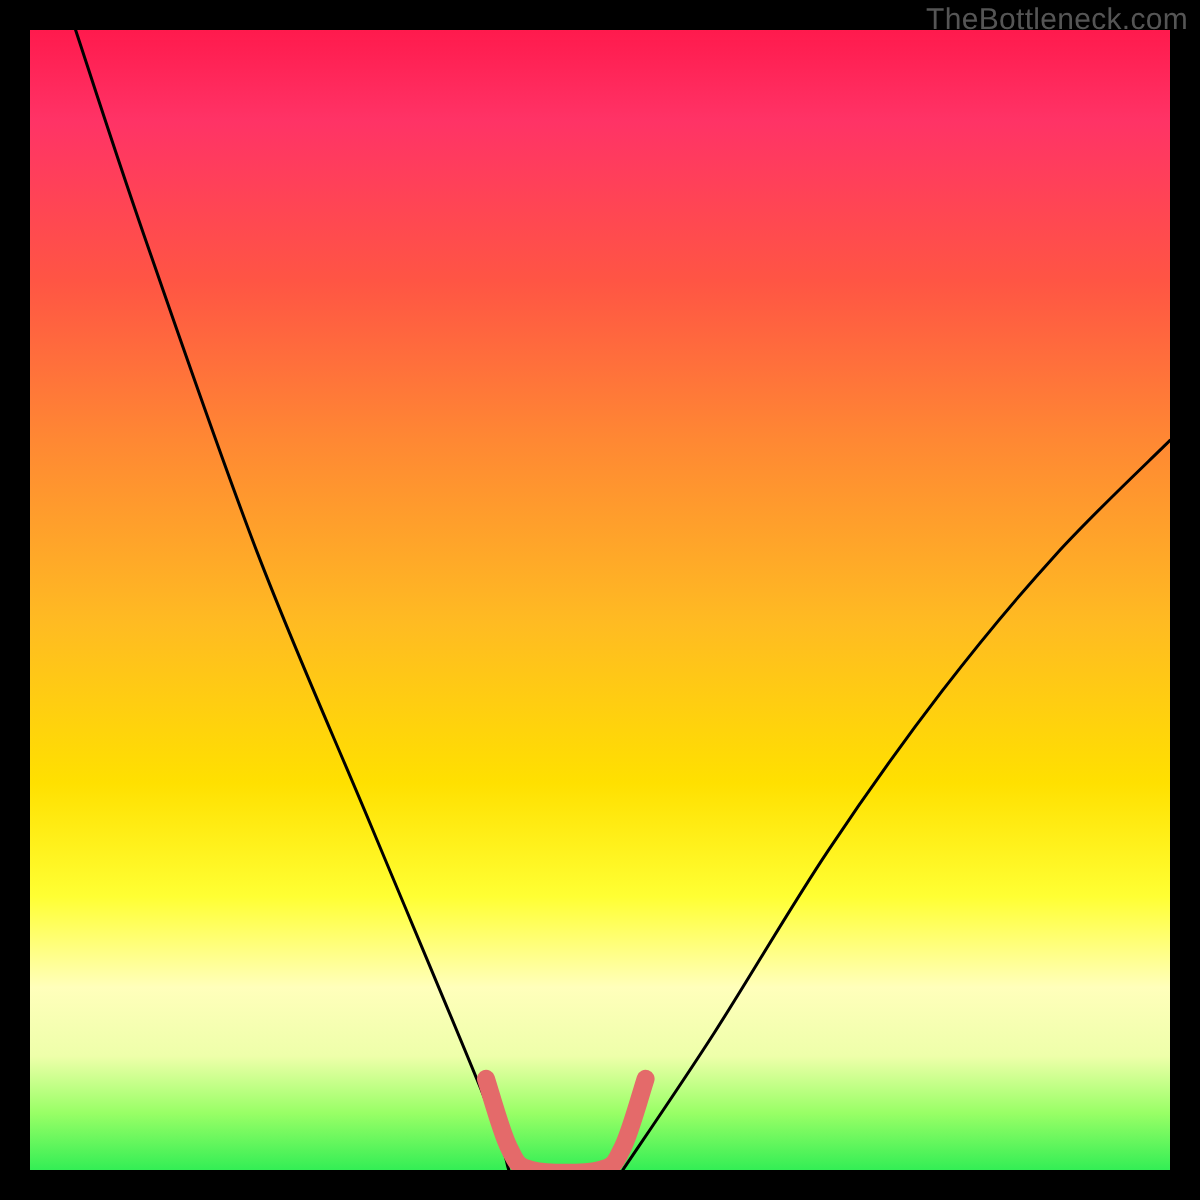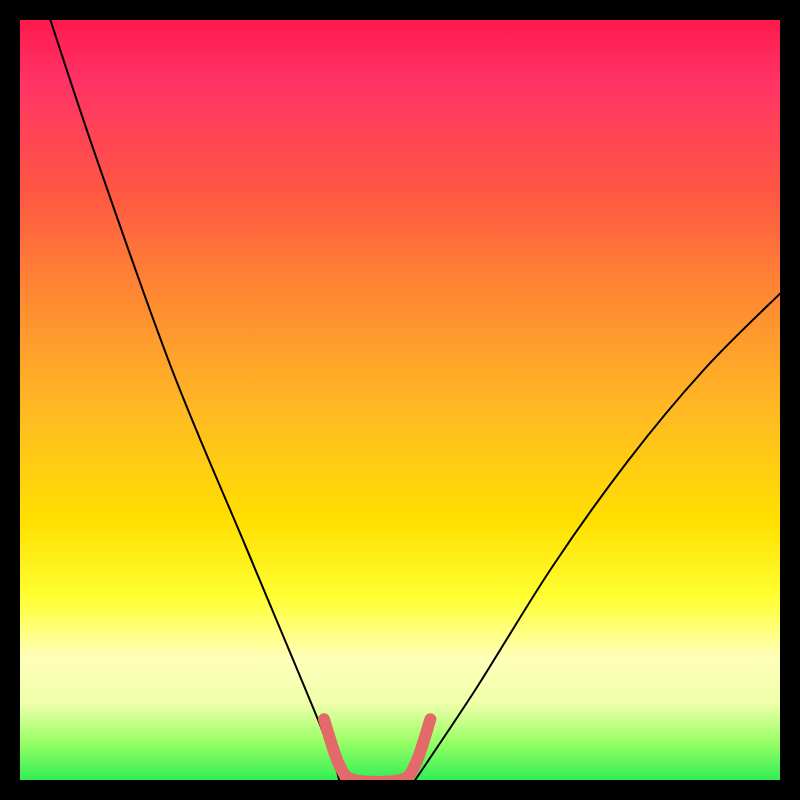--- a/index.html
+++ b/index.html
@@ -51,20 +51,21 @@
   svg {
     position: absolute;
     left: 0;
     top: 0;
   }
 </style>
 </head>
 <body>
 
 <div class="frame">
+  <div class="watermark">TheBottleneck.com</div>
   <div class="plot">
     <svg width="760" height="760" viewBox="0 0 760 760">
       <g id="curve-layer">
           <path d="M 30.400000000000002 0 C 38 22.80000000000001, 55.733333333333334 78.53333333333342, 76 136.80000000000007 C 96.26666666666667 195.06666666666672, 126.66666666666667 283.7333333333333, 152 349.59999999999997 C 177.33333333333334 415.46666666666664, 202.66666666666666 471.2, 228 532 C 253.33333333333334 592.8, 288.8 676.4, 304 714.4 C 319.2 752.4, 316.66666666666663 752.4, 319.2 760" fill="none" stroke="#000000" stroke-width="2" stroke-linecap="round"></path>
           <path d="M 395.2 760 C 405.3333333333333 744.8, 433.2 704.2666666666667, 456 668.8 C 478.8 633.3333333333333, 506.6666666666667 585.2, 532 547.2 C 557.3333333333334 509.20000000000005, 582.6666666666666 473.73333333333335, 608 440.8 C 633.3333333333334 407.8666666666667, 658.6666666666666 377.46666666666664, 684 349.59999999999997 C 709.3333333333334 321.7333333333333, 747.3333333333334 286.26666666666665, 760 273.59999999999997" fill="none" stroke="#000000" stroke-width="2" stroke-linecap="round"></path>
         </g>
       <g id="highlight-layer">
           <path d="M 304 699.2 C 306.5333333333333 706.8000000000001, 314.1333333333333 734.6666666666666, 319.2 744.8 C 324.26666666666665 754.9333333333333, 324.26666666666665 757.4666666666667, 334.4 760 C 344.5333333333333 762.5333333333333, 369.8666666666667 762.5333333333333, 380 760 C 390.1333333333333 757.4666666666667, 390.1333333333333 754.9333333333333, 395.2 744.8 C 400.26666666666665 734.6666666666666, 407.8666666666667 706.8000000000001, 410.40000000000003 699.2" fill="none" stroke="#e46a6a" stroke-width="12" stroke-linecap="round" stroke-linejoin="round"></path>
         </g>
     </svg>

